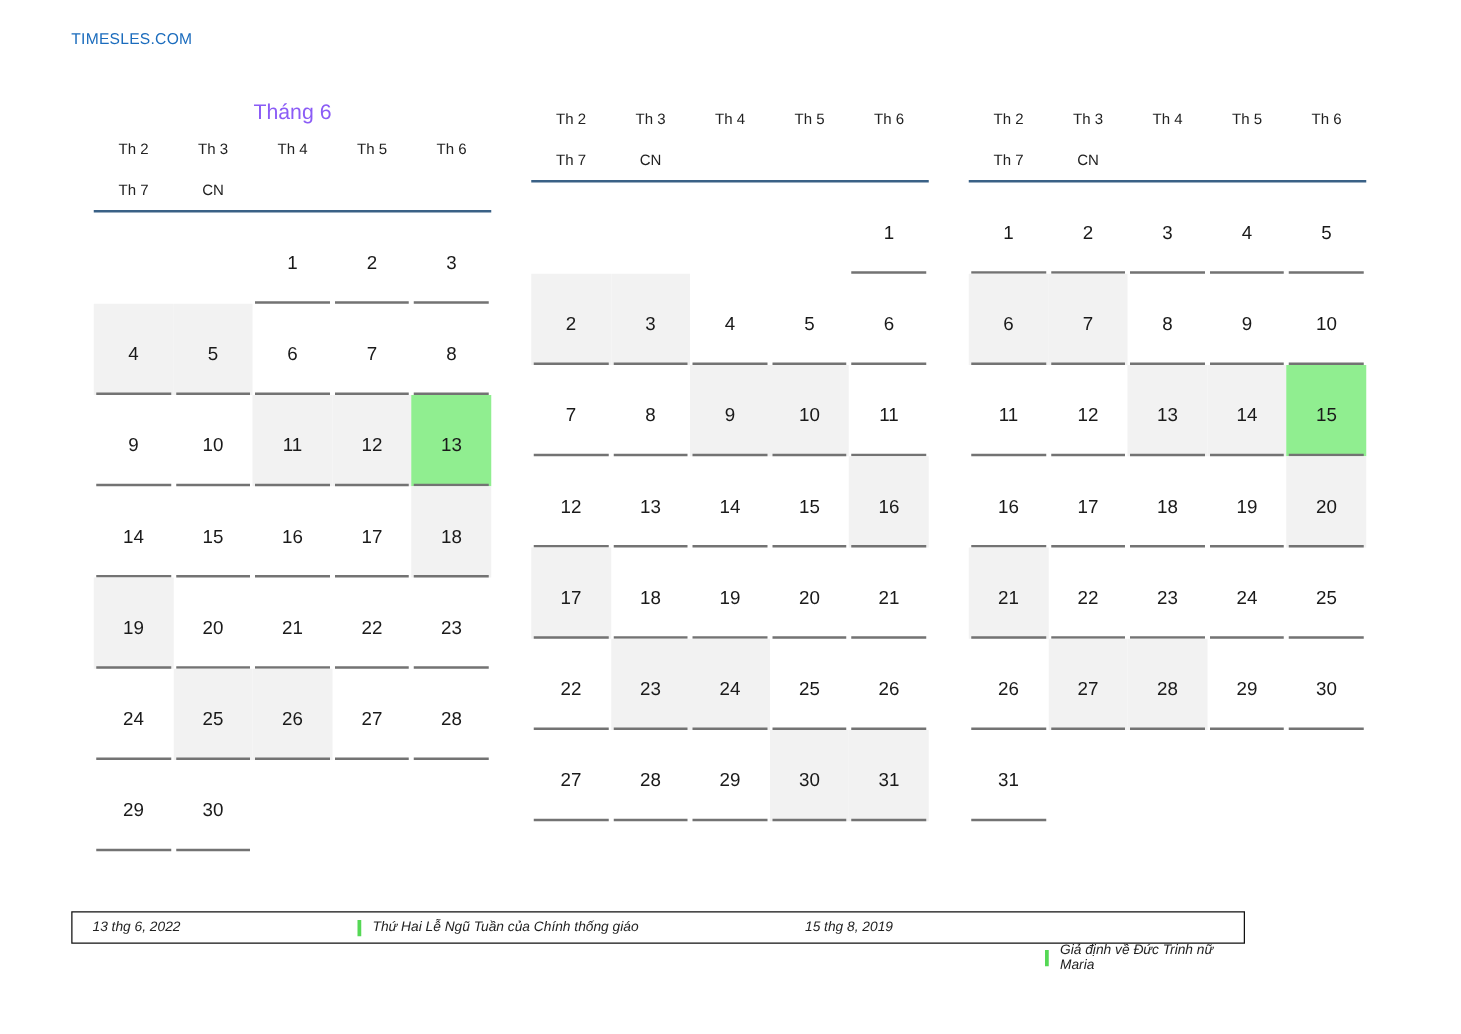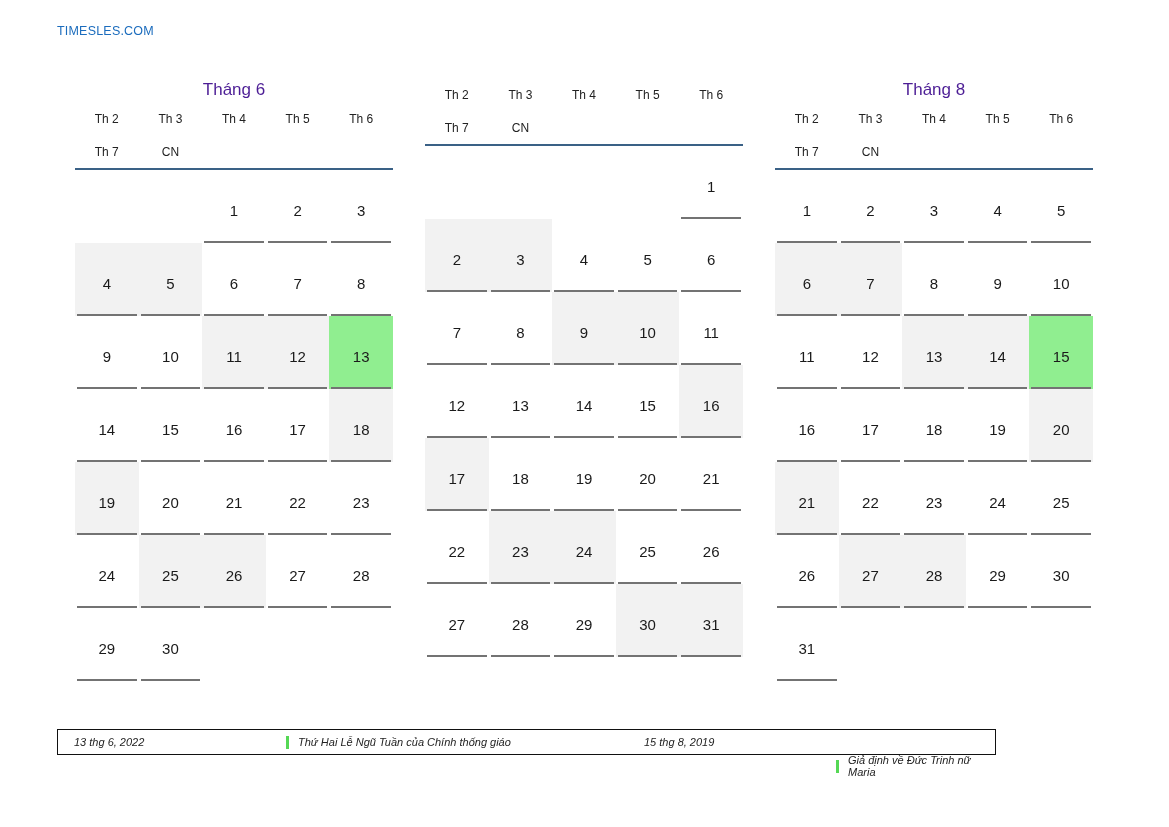--- a/index.html
+++ b/index.html
@@ -11,21 +11,21 @@
   }
   .header {
     display: flex; justify-content: space-between; align-items: flex-start;
     padding: 19px 58px 0 57px;
   }
   .page-title { font-size: 19px; font-weight: 400; color: #3a3a3a; letter-spacing: 0.1px; }
   .site-link { font-size: 12.5px; color: #1b6cbd; text-decoration: none; margin-top: 5px; letter-spacing: 0.2px; text-align: right; }
 
   .calendars { display: flex; gap: 32px; margin: 40px 0 0 75px; }
   .month { width: 318px; }
-  .month-title { text-align: center; font-size: 17px; color: #4c1d95; height: 24px; line-height: 24px; }
+  .month-title { text-align: center; font-size: 17px; color: #8b5cf6; height: 24px; line-height: 24px; }
   .grid { display: grid; grid-template-columns: repeat(5, 1fr); }
   .wd {
     height: 33px; display: flex; align-items: flex-end; justify-content: center;
     padding-bottom: 9px; font-size: 12px; color: #222222;
   }
   .hline { grid-column: 1 / -1; height: 2px; background: #3a6186; }
   .cell {
     height: 73px; position: relative;
     display: flex; align-items: center; justify-content: center;
     font-size: 15px; color: #1a1a1a;
@@ -270,21 +270,20 @@
         </div>
         <div class="cell filled weekend">
           <span>30</span>
         </div>
         <div class="cell filled weekend">
           <span>31</span>
         </div>
       </div>
     </div>
     <div class="month">
-      <div class="month-title">Tháng 8</div>
       <div class="grid">
         <div class="wd">Th 2</div>
         <div class="wd">Th 3</div>
         <div class="wd">Th 4</div>
         <div class="wd">Th 5</div>
         <div class="wd">Th 6</div>
         <div class="wd">Th 7</div>
         <div class="wd">CN</div>
         <div class="hline"></div>
         <div class="cell filled">

